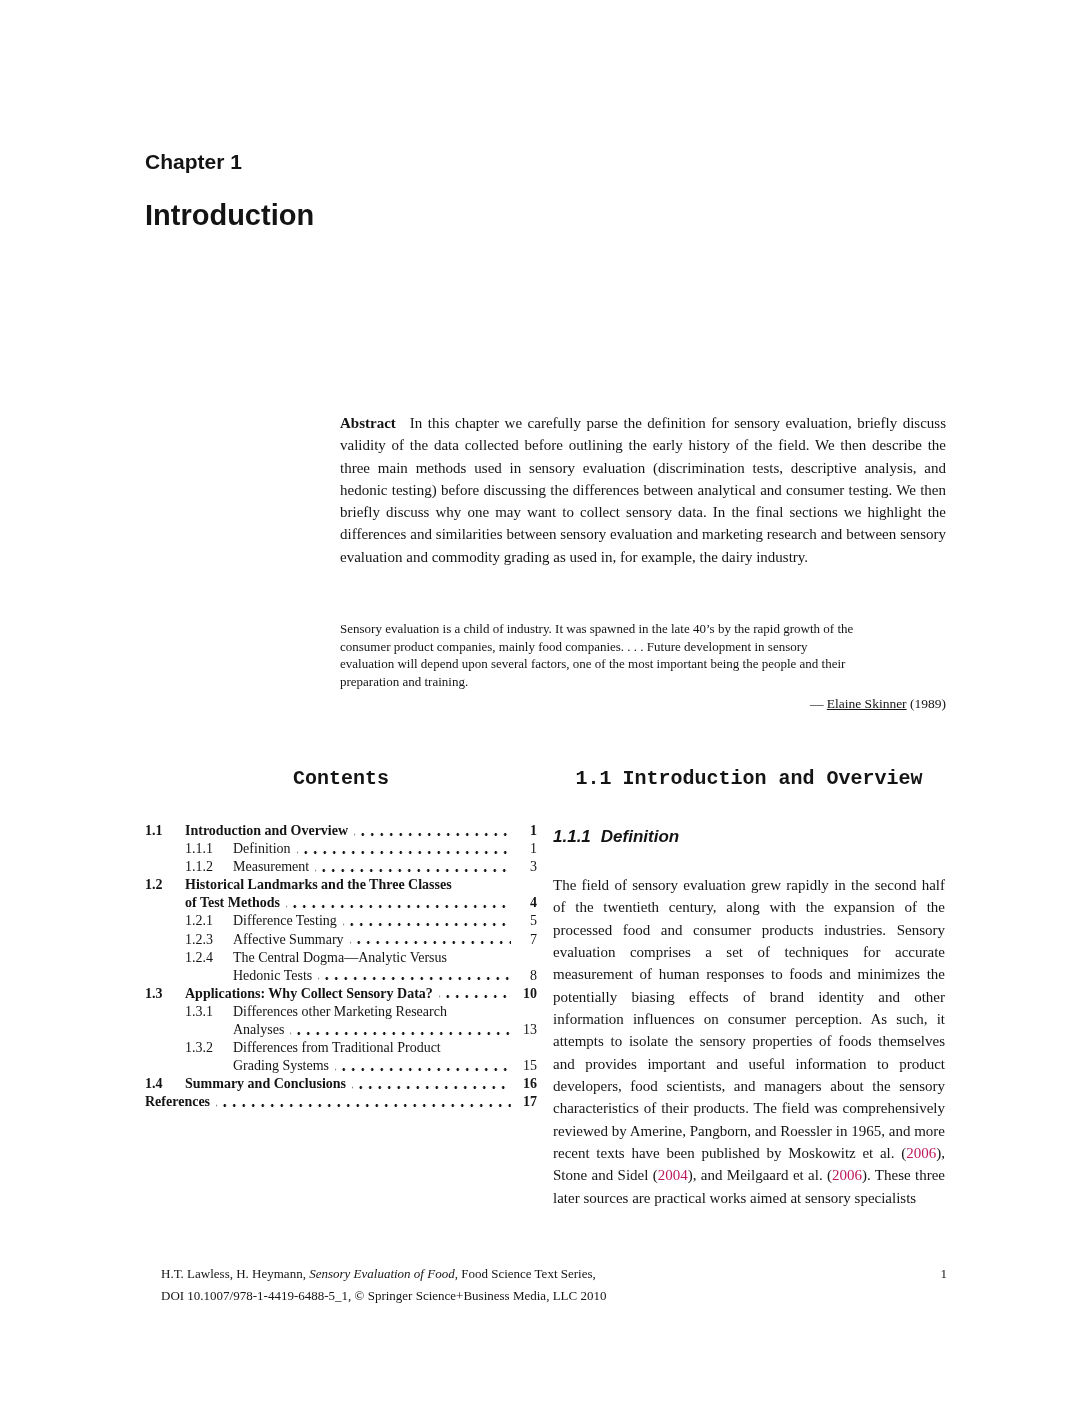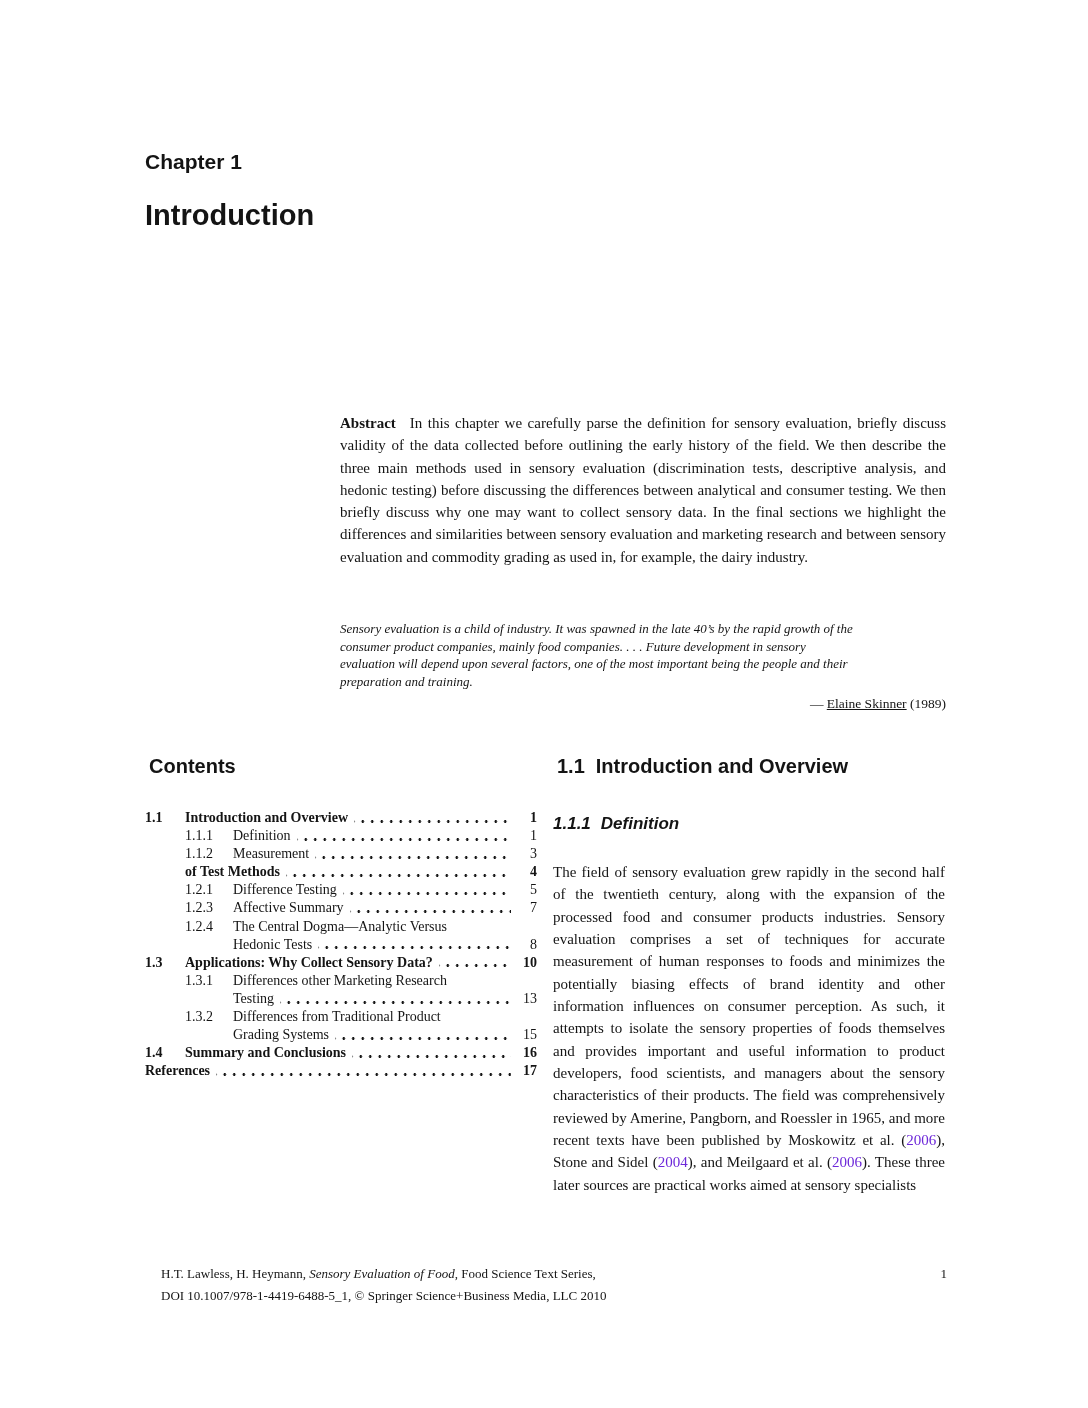--- a/index.html
+++ b/index.html
@@ -28,35 +28,36 @@
     font-size:15px;line-height:22.3px;
     text-align:justify;
   }
   .abstract .abstract-label{font-weight:700;}
   .abstract .abstract-gap{display:inline-block;width:14px;}
   
   .quote{
     position:absolute;left:340px;top:620px;width:606px;
     font-size:13px;line-height:17.6px;
   }
-  .quote-lines{font-style:italic;}
+  .quote-lines{}
   .quote-attribution{
     text-align:right;margin-top:5px;font-size:13.5px;font-style:normal;
   }
   
   .toc-col{
     position:absolute;left:145px;top:750px;width:392px;
   }
   .main-col{
     position:absolute;left:553px;top:750px;width:392px;
   }
   .col-heading{
-    font-family:Liberation Sans, sans-serif;
+    font-family:Liberation Mono, monospace;
     font-weight:700;font-size:20px;line-height:24px;
-    margin:4px;
+    margin:17px;
+    text-align:center;
   }
   .col-heading .hnum{margin-right:11px;}
   
   .toc{
     margin-top:31px;
     font-size:14px;line-height:18.1px;
   }
   .toc-row{display:flex;align-items:baseline;white-space:nowrap;}
   .toc-row.bold{font-weight:700;}
   .toc-num{flex:none;}
@@ -75,21 +76,21 @@
     margin:35px 0 0 0;
     font-family:"Liberation Sans", sans-serif;
     font-weight:700;font-style:italic;font-size:17px;line-height:21px;
   }
   .subsection-heading .hnum{margin-right:10px;}
   .body-paragraph{
     margin:27px 0 0 0;
     font-size:15px;line-height:22.35px;
     text-align:justify;
   }
-  .seg-link{color:#6d28d9;}
+  .seg-link{color:#be185d;}
   .seg-italic{font-style:italic;}
   .seg-underline{text-decoration:underline;}
   
   .footer{
     position:absolute;left:145px;top:1263px;width:800px;
     font-size:13px;line-height:21.5px;margin-left:16px;
   }
   .footer-page-number{
     position:absolute;right:14px;top:0;
   }
@@ -129,20 +130,24 @@
           <span class="toc-leader"></span>
           <span class="toc-page">1</span>
         </div>
         <div class="toc-row lvl2">
           <span class="toc-num">1.1.2</span>
           <span class="toc-title">Measurement</span>
           <span class="toc-leader"></span>
           <span class="toc-page">3</span>
         </div>
         <div class="toc-row lvl1 bold">
+          <span class="toc-num">1.2</span>
+          <span class="toc-title">Historical Landmarks and the Three Classes</span>
+        </div>
+        <div class="toc-row lvl1 bold">
           <span class="toc-num"></span>
           <span class="toc-title">of Test Methods</span>
           <span class="toc-leader"></span>
           <span class="toc-page">4</span>
         </div>
         <div class="toc-row lvl2">
           <span class="toc-num">1.2.1</span>
           <span class="toc-title">Difference Testing</span>
           <span class="toc-leader"></span>
           <span class="toc-page">5</span>
@@ -168,21 +173,21 @@
           <span class="toc-title">Applications: Why Collect Sensory Data?</span>
           <span class="toc-leader"></span>
           <span class="toc-page">10</span>
         </div>
         <div class="toc-row lvl2">
           <span class="toc-num">1.3.1</span>
           <span class="toc-title">Differences other Marketing Research</span>
         </div>
         <div class="toc-row lvl2">
           <span class="toc-num"></span>
-          <span class="toc-title">Testing</span>
+          <span class="toc-title">Analyses</span>
           <span class="toc-leader"></span>
           <span class="toc-page">13</span>
         </div>
         <div class="toc-row lvl2">
           <span class="toc-num">1.3.2</span>
           <span class="toc-title">Differences from Traditional Product</span>
         </div>
         <div class="toc-row lvl2">
           <span class="toc-num"></span>
           <span class="toc-title">Grading Systems</span>

